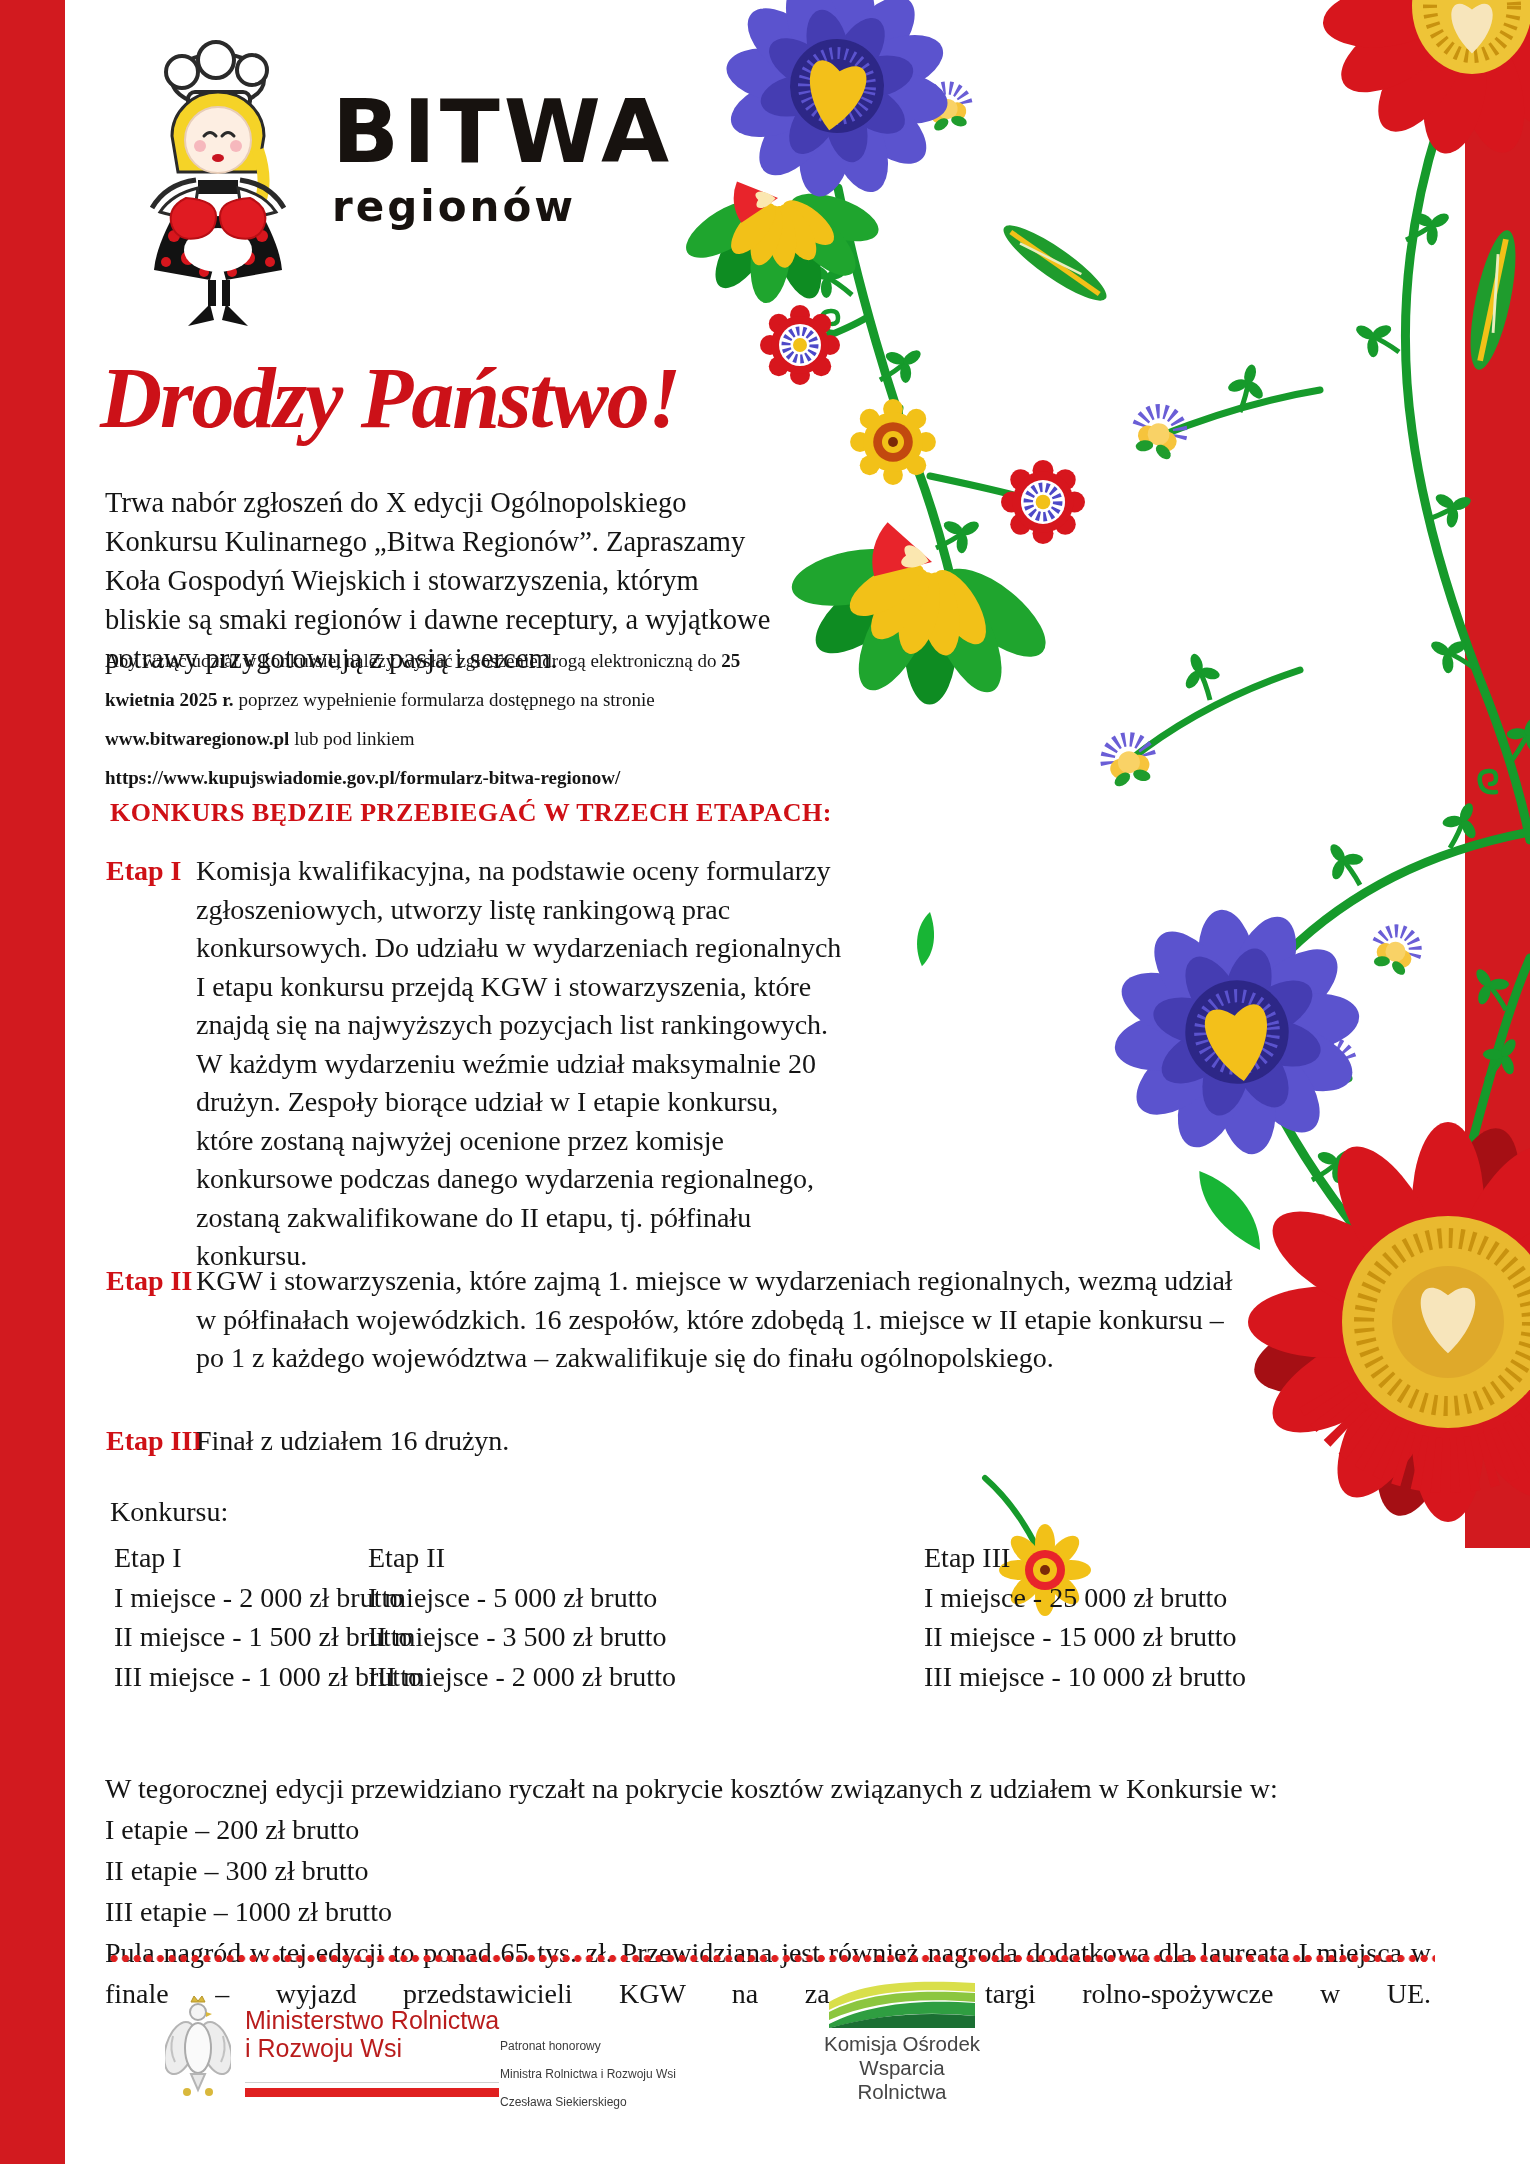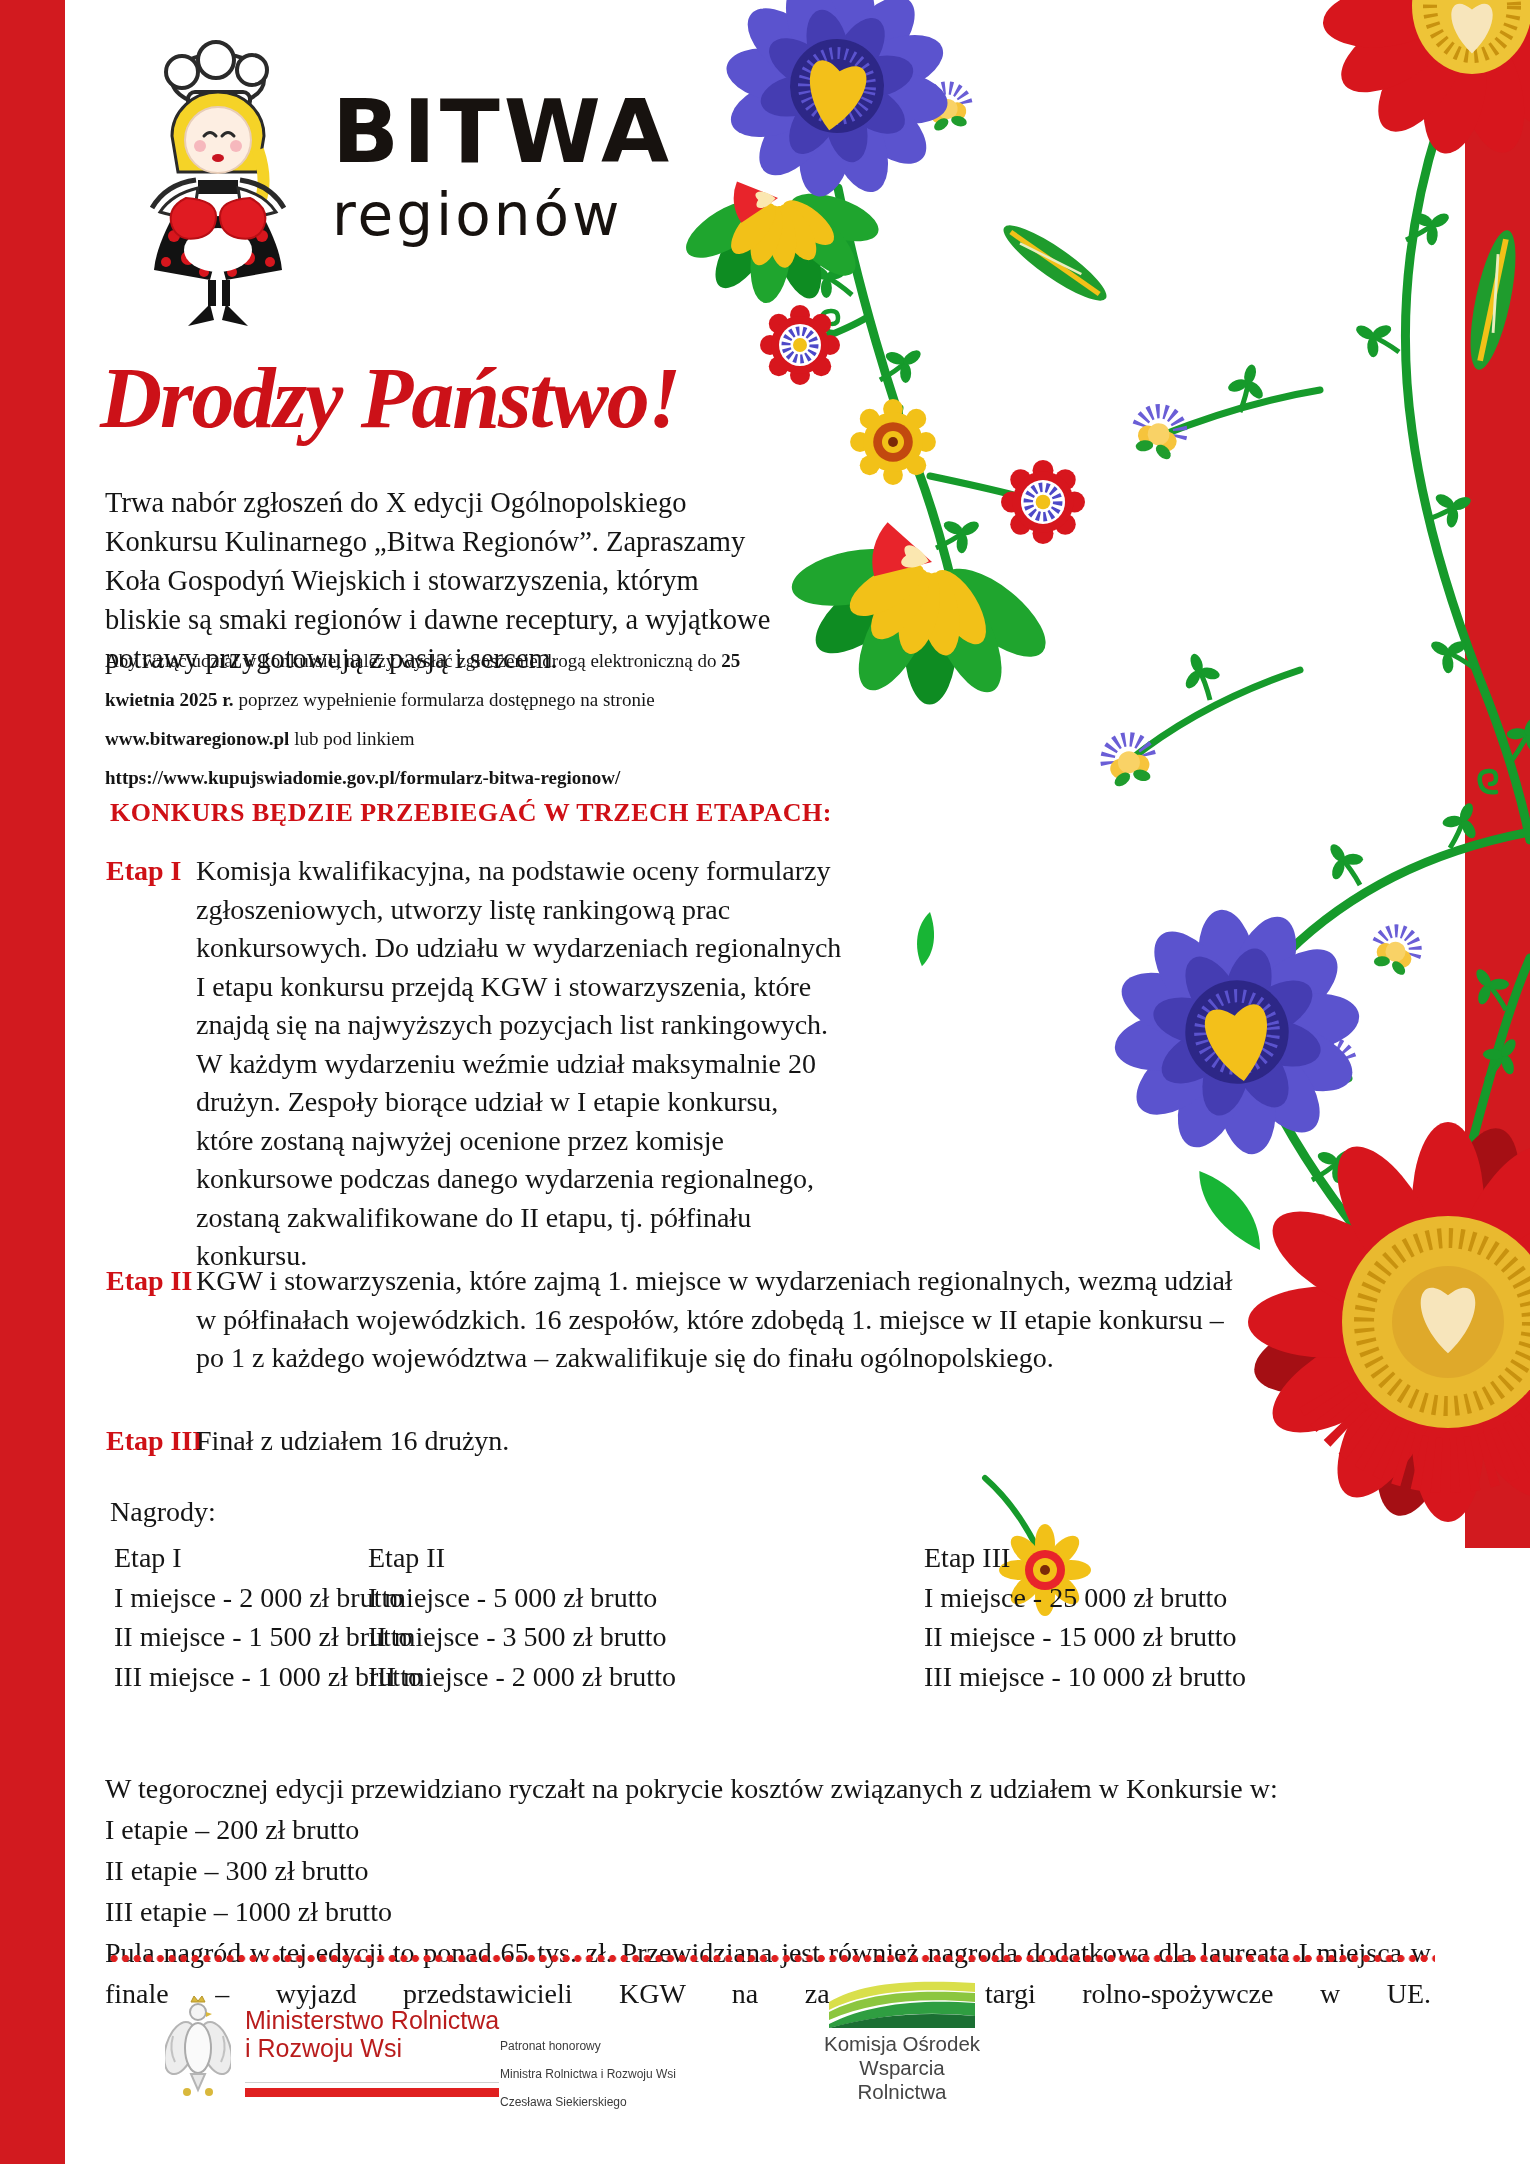--- a/index.html
+++ b/index.html
@@ -6,21 +6,21 @@
   .page{position:relative;width:1530px;height:2164px;background:#ffffff;overflow:hidden;
         font-family:"Liberation Serif",serif;color:#151515;}
   .abs{position:absolute;}
   
   .bar-left{left:0;top:0;width:65px;height:2164px;background:#d21a1f;}
   .bar-right{left:1465px;top:0;width:65px;height:1548px;background:#d21a1f;}
   
   .logo-girl{left:112px;top:40px;width:212px;height:296px;}
   .logo-text{left:332px;top:88px;font-family:"DejaVu Sans",sans-serif;color:#17120f;line-height:1;}
   .logo-text .l1{font-size:88px;font-weight:bold;letter-spacing:4px;}
-  .logo-text .l2{font-size:58px;font-weight:normal;letter-spacing:3px;margin-top:10px;}
+  .logo-text .l2{font-size:42px;font-weight:bold;letter-spacing:3px;margin-top:10px;}
   
   .greeting{left:100px;top:348px;font-family:Liberation Serif, serif;font-style:italic;font-weight:bold;
             font-size:86px;color:#cc1118;letter-spacing:-2px;}
   
   .p1{left:105px;top:483px;width:675px;font-size:28.5px;line-height:39px;}
   .p2{left:105px;top:641px;width:705px;font-size:19px;line-height:39px;}
   .b{font-weight:bold;}
   
   .stage-heading{left:110px;top:798px;font-size:26px;font-weight:bold;color:#cf1016;letter-spacing:0.5px;}
   .stage{display:grid;grid-template-columns:86px 1fr;column-gap:4px;font-size:28px;line-height:38.5px;}
@@ -353,21 +353,21 @@
   </div>
   <div class="abs stage stage2">
     <div class="lab">Etap II</div>
     <div>KGW i stowarzyszenia, które zajmą 1. miejsce w wydarzeniach regionalnych, wezmą udział w półfinałach wojewódzkich. 16 zespołów, które zdobędą 1. miejsce w II etapie konkursu – po 1 z każdego województwa – zakwalifikuje się do finału ogólnopolskiego.</div>
   </div>
   <div class="abs stage stage3">
     <div class="lab">Etap III</div>
     <div>Finał z udziałem 16 drużyn.</div>
   </div>
 
-  <div class="abs prizes-heading">Nagrody:</div>
+  <div class="abs prizes-heading">Konkursu:</div>
   <div class="abs pcol pcol1">
     <div>Etap I</div>
     <div>I miejsce - 2 000 zł brutto</div>
     <div>II miejsce - 1 500 zł brutto</div>
     <div>III miejsce - 1 000 zł brutto</div>
   </div>
   <div class="abs pcol pcol2">
     <div>Etap II</div>
     <div>I miejsce - 5 000 zł brutto</div>
     <div>II miejsce - 3 500 zł brutto</div>

